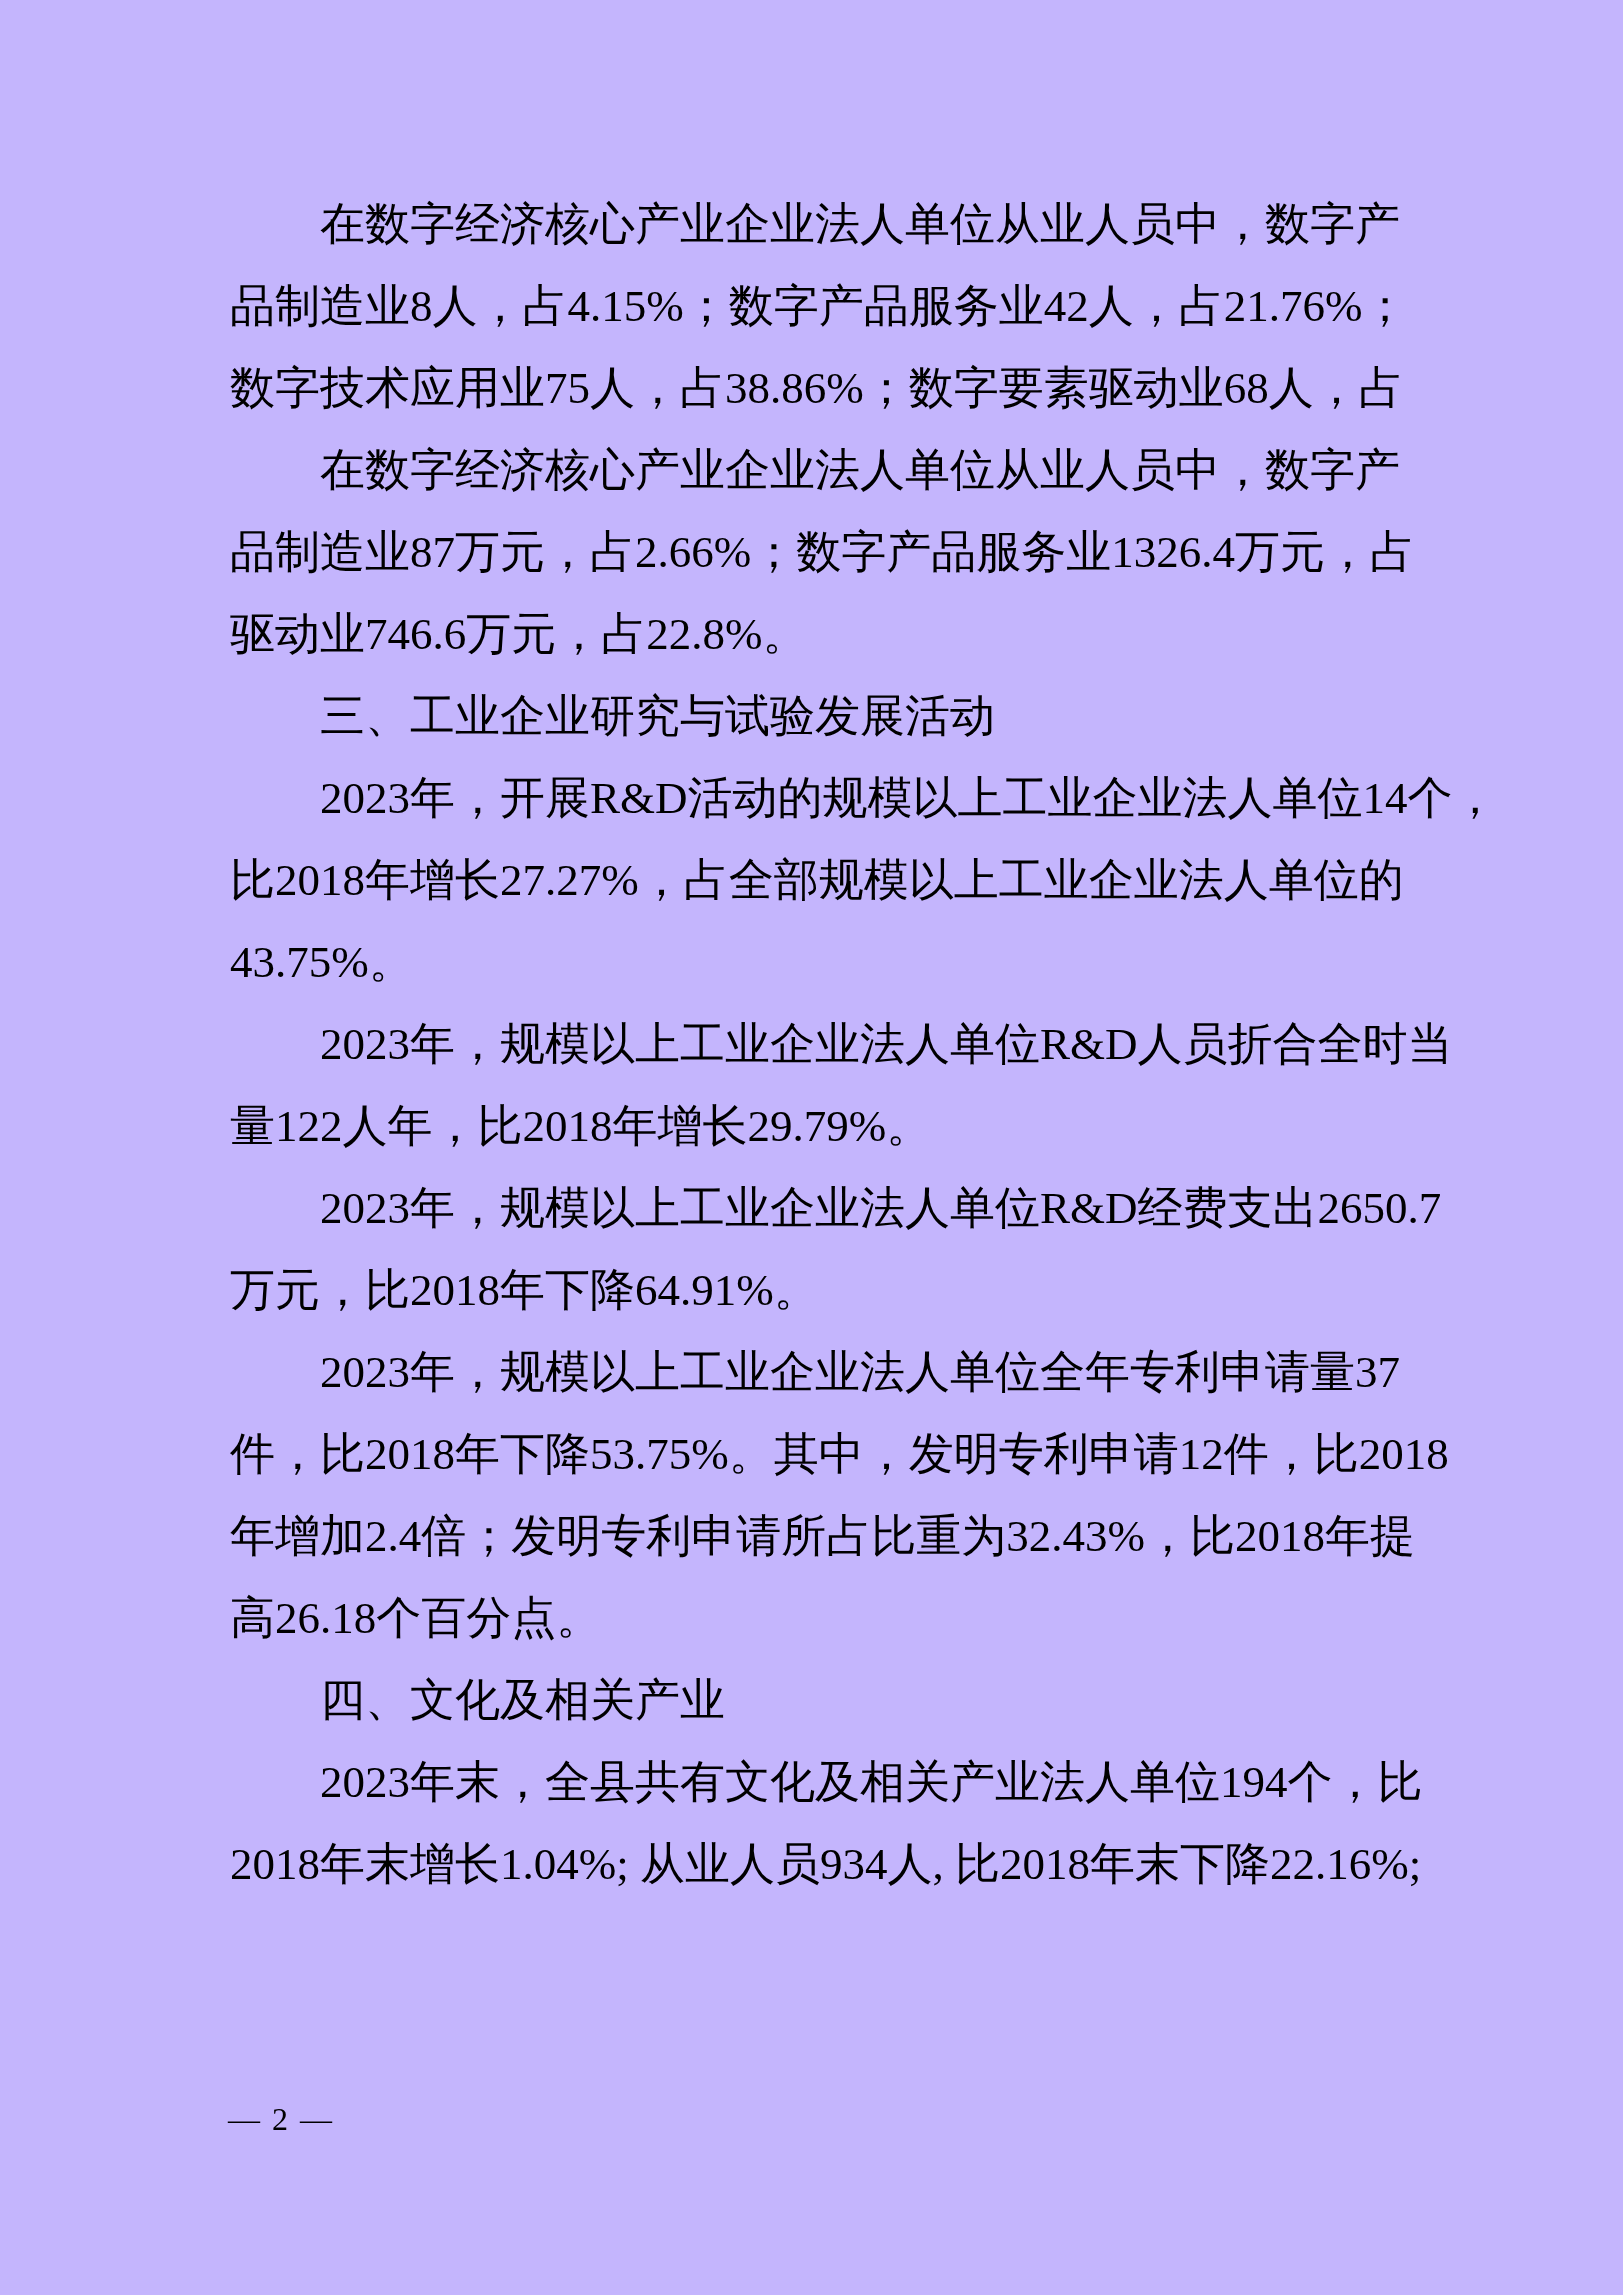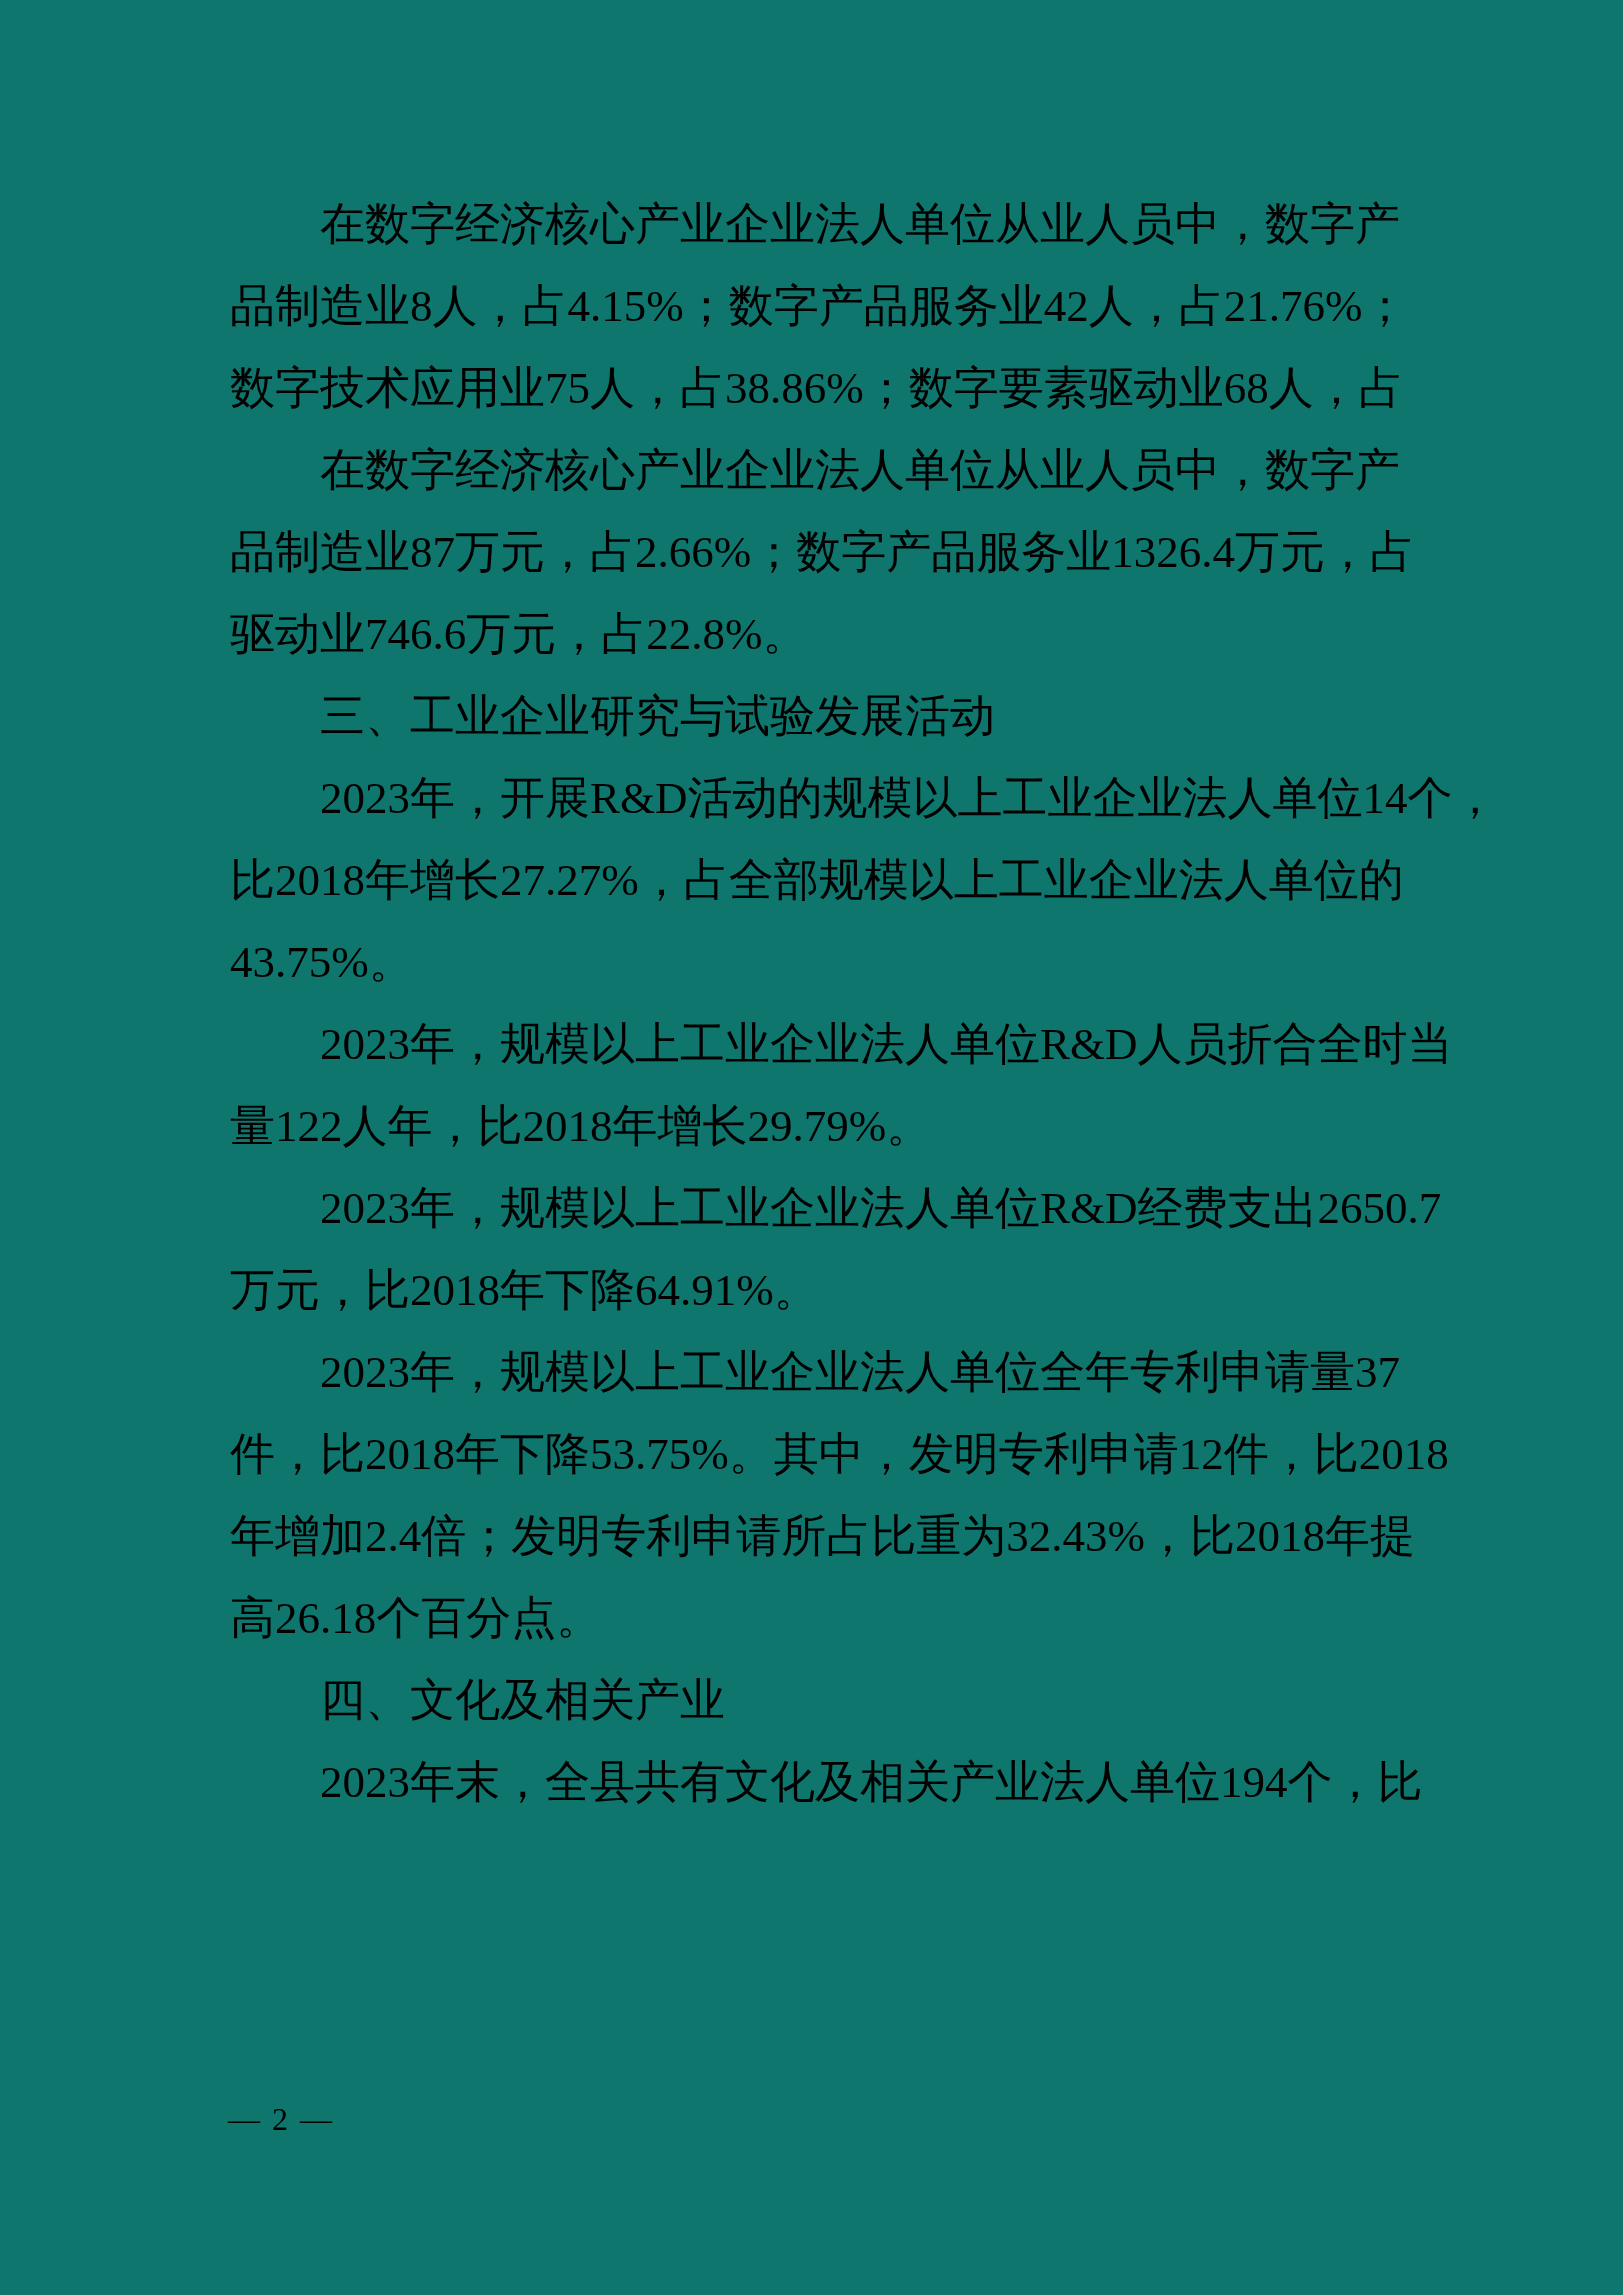--- a/index.html
+++ b/index.html
@@ -4,21 +4,21 @@
 <style>
   html, body {
     margin: 0;
     padding: 0;
     background: #ffffff;
   }
   .page {
     position: relative;
     width: 1623px;
     height: 2295px;
-    background: #0f766e;
+    background: #c4b5fd;
     overflow: hidden;
     font-family: "Liberation Serif", "DejaVu Serif", serif;
     color: #000000;
   }
   .doc-body {
     position: absolute;
     left: 230px;
     top: 183px;
     width: 1156px;
   }
@@ -69,17 +69,18 @@
     <div class="line indent">2023年，规模以上工业企业法人单位R&amp;D人员折合全时当</div>
     <div class="line">量122人年，比2018年增长29.79%。</div>
     <div class="line indent">2023年，规模以上工业企业法人单位R&amp;D经费支出2650.7</div>
     <div class="line">万元，比2018年下降64.91%。</div>
     <div class="line indent">2023年，规模以上工业企业法人单位全年专利申请量37</div>
     <div class="line">件，比2018年下降53.75%。其中，发明专利申请12件，比2018</div>
     <div class="line">年增加2.4倍；发明专利申请所占比重为32.43%，比2018年提</div>
     <div class="line">高26.18个百分点。</div>
     <div class="line heading">四、文化及相关产业</div>
     <div class="line indent">2023年末，全县共有文化及相关产业法人单位194个，比</div>
+    <div class="line">2018年末增长1.04%; 从业人员934人, 比2018年末下降22.16%;</div>
   </div>
 
   <div class="page-footer">— 2 —</div>
 </div>
 
 
 </body></html>

